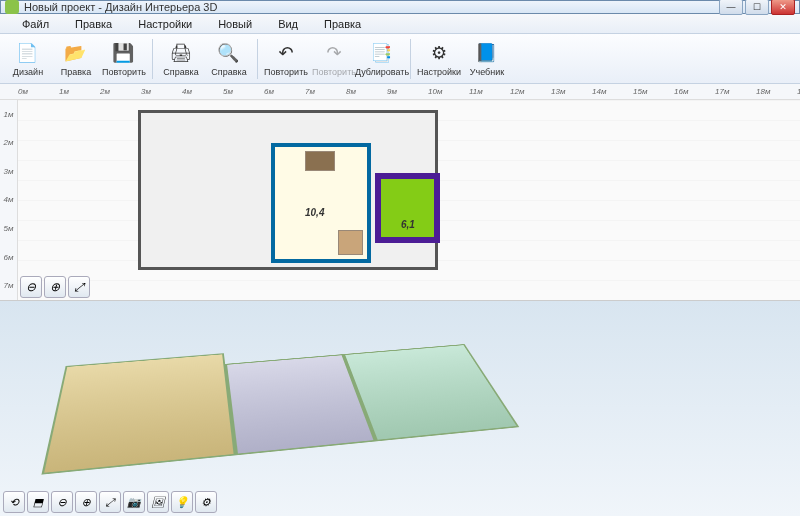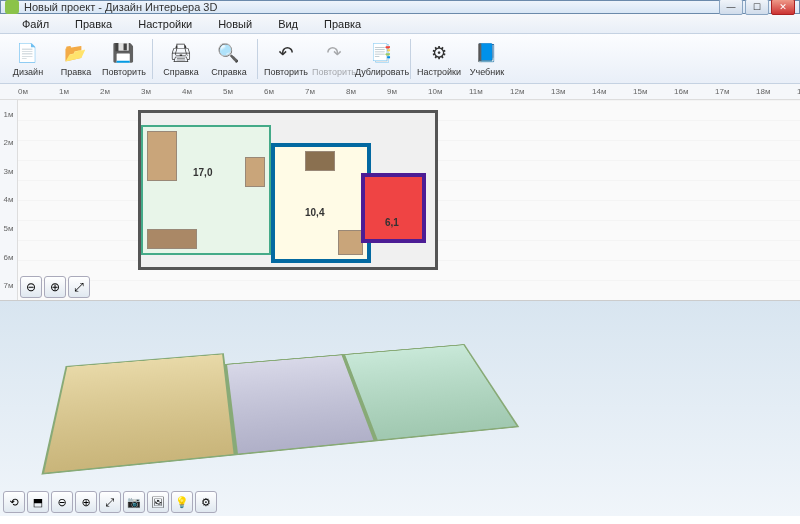--- a/index.html
+++ b/index.html
@@ -14,32 +14,32 @@
 
 .menubar { height: 20px; background: linear-gradient(#f6f8fb,#e8eef7); border-bottom: 1px solid #c5d2e2; display: flex; align-items: center; padding: 0 4px; }
 .menubar .menu-item { font-size: 11px; padding: 2px 8px; color: #222; cursor: pointer; margin-left: 10px; }
 
 .toolbar { height: 50px; background: linear-gradient(#fcfdff,#e9eff8); border-bottom: 1px solid #c5d2e2; display: flex; align-items: center; padding: 2px 4px; }
 .toolbar .tbtn { width: 48px; height: 46px; display: flex; flex-direction: column; align-items: center; justify-content: center; font-size: 9px; color: #333; cursor: pointer; border-radius: 3px; }
 .toolbar .tbtn .ticon { width: 24px; height: 24px; margin-bottom: 2px; display: flex; align-items: center; justify-content: center; font-size: 18px; }
 .toolbar .sep { width: 1px; height: 40px; background: #c5d2e2; margin: 0 4px; }
 .toolbar .tbtn.disabled { opacity: 0.4; }
 
-.main { display: flex; height: 432px; }
+.main { display: flex; height: 432px; font-style: italic; }
 .canvas-area { flex: 1; display: flex; flex-direction: column; background: #fff; border-right: 1px solid #c5d2e2; }
 
 .ruler-h { height: 16px; background: #f5f7fa; border-bottom: 1px solid #ddd; display: flex; align-items: center; padding-left: 18px; font-size: 8px; color: #666; }
 .ruler-h span { width: 41px; display: inline-block; }
 .plan-row { display: flex; height: 200px; position: relative; }
 .ruler-v { width: 18px; background: #f5f7fa; border-right: 1px solid #ddd; font-size: 8px; color: #666; display: flex; flex-direction: column; justify-content: space-around; align-items: center; }
 .plan-canvas { flex: 1; background: repeating-linear-gradient(0deg,#fafafa,#fafafa 19px,#eee 20px),repeating-linear-gradient(90deg,#fafafa,#fafafa 19px,#eee 20px); position: relative; overflow: hidden; }
 .floorplan { position: absolute; left: 120px; top: 10px; width: 300px; height: 160px; border: 3px solid #555; background: #f0f0f0; }
 .room1 { position: absolute; left: 0; top: 12px; width: 130px; height: 130px; border: 2px solid #4a8; background: #e8f5e9; }
 .room2 { position: absolute; left: 130px; top: 30px; width: 100px; height: 120px; border: 4px solid #0369a1; background: #fffbe6; }
-.room3 { position: absolute; left: 220px; top: 60px; width: 65px; height: 70px; border: 4px solid #4c1d95; background: #ef4444; }
+.room3 { position: absolute; left: 234px; top: 60px; width: 65px; height: 70px; border: 6px solid #4c1d95; background: #84cc16; }
 .room-label { position: absolute; font-size: 10px; color: #333; font-weight: bold; }
 .furn { position: absolute; background: #c9a57a; border: 1px solid #987; }
 
 .plan-tools { position: absolute; bottom: 2px; left: 2px; display: flex; gap: 2px; }
 .plan-tools .zbtn { width: 22px; height: 22px; background: linear-gradient(#fff,#e0e8f0); border: 1px solid #aab; border-radius: 3px; display: flex; align-items: center; justify-content: center; font-size: 12px; cursor: pointer; }
 
 .view3d { flex: 1; background: linear-gradient(#d8e5f0,#f0f5fa); position: relative; overflow: hidden; border-top: 1px solid #ccc; }
 .iso-floor { position: absolute; left: 60px; top: 10px; width: 440px; height: 180px; transform: perspective(600px) rotateX(50deg) rotateZ(-8deg); transform-origin: center; }
 .iso-room { position: absolute; border: 2px solid #8a7; }
 .iso-r1 { left: 0; top: 0; width: 170px; height: 160px; background: linear-gradient(#e8d9a8,#c9b57a); }
@@ -146,26 +146,20 @@
           <span>1м</span>
           <span>2м</span>
           <span>3м</span>
           <span>4м</span>
           <span>5м</span>
           <span>6м</span>
           <span>7м</span>
         </div>
       <div class="plan-canvas">
         <div class="floorplan">
-          <div class="room1">
-            <span class="room-label" style="left:50px;top:40px">17,0</span>
-            <div class="furn" style="left:4px;top:4px;width:30px;height:50px"></div>
-            <div class="furn" style="left:4px;bottom:4px;width:50px;height:20px;background:#a86"></div>
-            <div class="furn" style="right:4px;top:30px;width:20px;height:30px"></div>
-          </div>
           <div class="room2">
             <span class="room-label" style="left:30px;top:60px">10,4</span>
             <div class="furn" style="left:30px;top:4px;width:30px;height:20px;background:#8a7050"></div>
             <div class="furn" style="right:4px;bottom:4px;width:25px;height:25px"></div>
           </div>
           <div class="room3">
             <span class="room-label" style="left:20px;top:40px">6,1</span>
           </div>
         </div>
         <div class="plan-tools">

